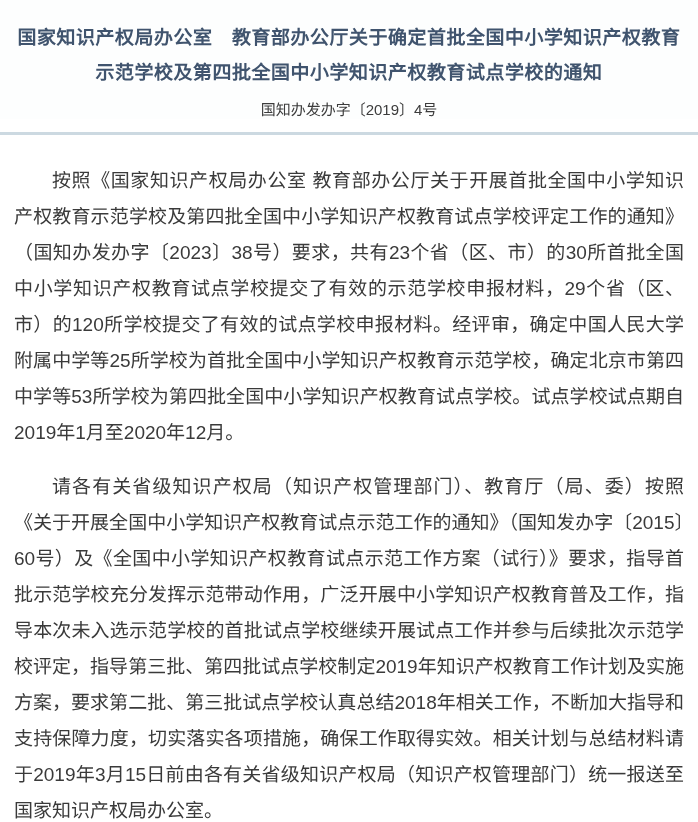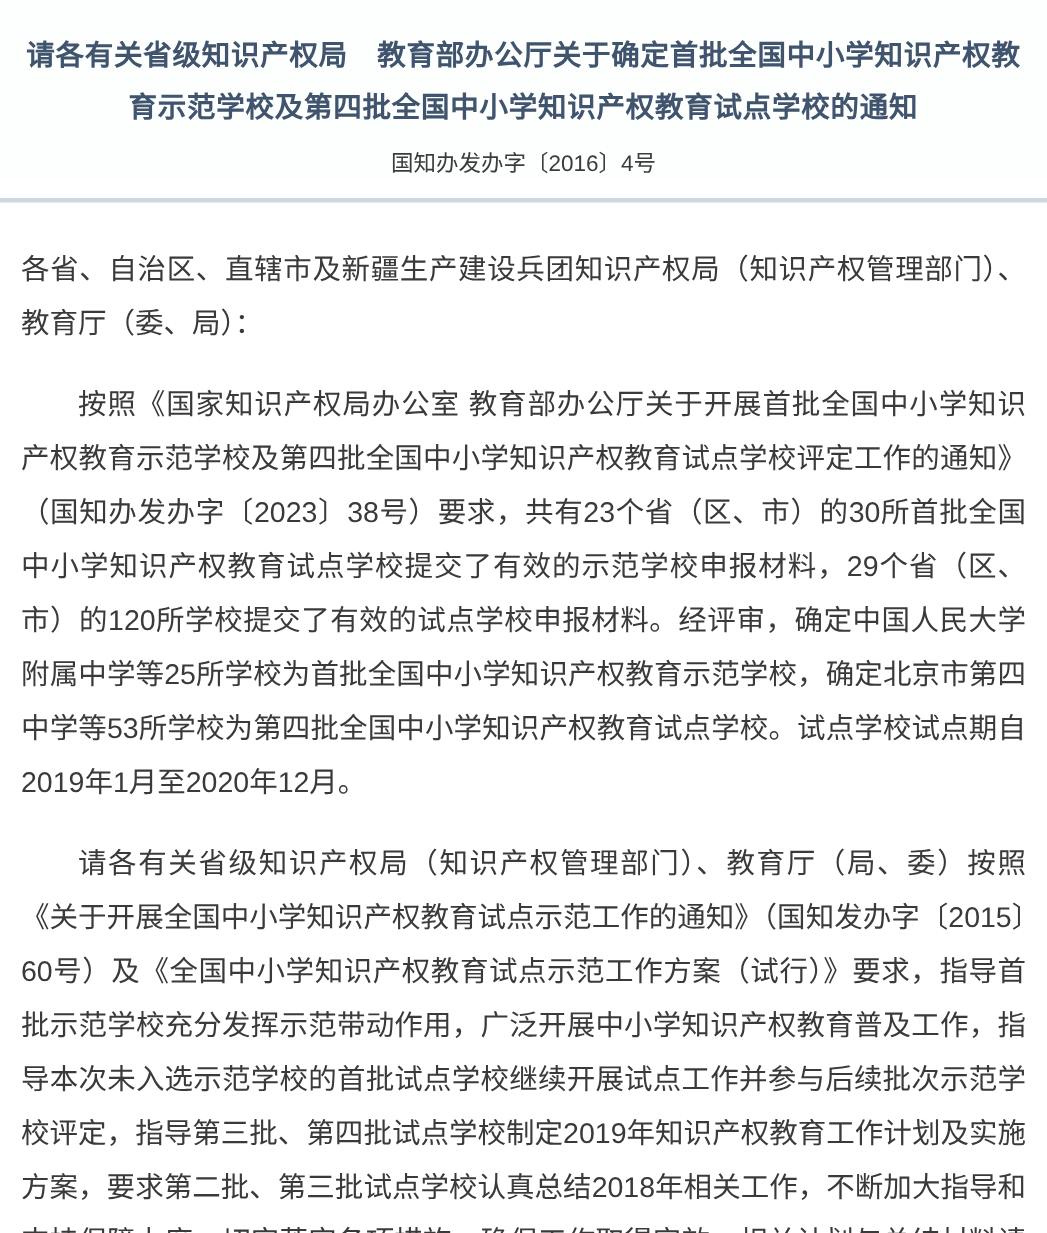--- a/index.html
+++ b/index.html
@@ -58,26 +58,25 @@
   .doc-body p.indent {
     text-indent: 2em;
   }
 </style>
 </head>
 <body>
 
 <div class="page">
 
   <header class="doc-header">
-    <h1 class="doc-title">请各有关省级知识产权局　教育部办公厅关于确定首批全国中小学知识产权教育示范学校及第四批全国中小学知识产权教育试点学校的通知</h1>
-    <div class="doc-number">国知办发办字〔2016〕4号</div>
+    <h1 class="doc-title">国家知识产权局办公室　教育部办公厅关于确定首批全国中小学知识产权教育示范学校及第四批全国中小学知识产权教育试点学校的通知</h1>
+    <div class="doc-number">国知办发办字〔2019〕4号</div>
   </header>
 
   <hr class="divider">
 
   <main class="doc-body">
-    <p class="salutation">各省、自治区、直辖市及新疆生产建设兵团知识产权局（知识产权管理部门）、教育厅（委、局）：</p>
     <p class="indent">按照《国家知识产权局办公室 教育部办公厅关于开展首批全国中小学知识产权教育示范学校及第四批全国中小学知识产权教育试点学校评定工作的通知》（国知办发办字〔2023〕38号）要求，共有23个省（区、市）的30所首批全国中小学知识产权教育试点学校提交了有效的示范学校申报材料，29个省（区、市）的120所学校提交了有效的试点学校申报材料。经评审，确定中国人民大学附属中学等25所学校为首批全国中小学知识产权教育示范学校，确定北京市第四中学等53所学校为第四批全国中小学知识产权教育试点学校。试点学校试点期自2019年1月至2020年12月。</p>
     <p class="indent">请各有关省级知识产权局（知识产权管理部门）、教育厅（局、委）按照《关于开展全国中小学知识产权教育试点示范工作的通知》（国知发办字〔2015〕60号）及《全国中小学知识产权教育试点示范工作方案（试行）》要求，指导首批示范学校充分发挥示范带动作用，广泛开展中小学知识产权教育普及工作，指导本次未入选示范学校的首批试点学校继续开展试点工作并参与后续批次示范学校评定，指导第三批、第四批试点学校制定2019年知识产权教育工作计划及实施方案，要求第二批、第三批试点学校认真总结2018年相关工作，不断加大指导和支持保障力度，切实落实各项措施，确保工作取得实效。相关计划与总结材料请于2019年3月15日前由各有关省级知识产权局（知识产权管理部门）统一报送至国家知识产权局办公室。</p>
 
   </main>
 
 </div>
 
 </body></html>

